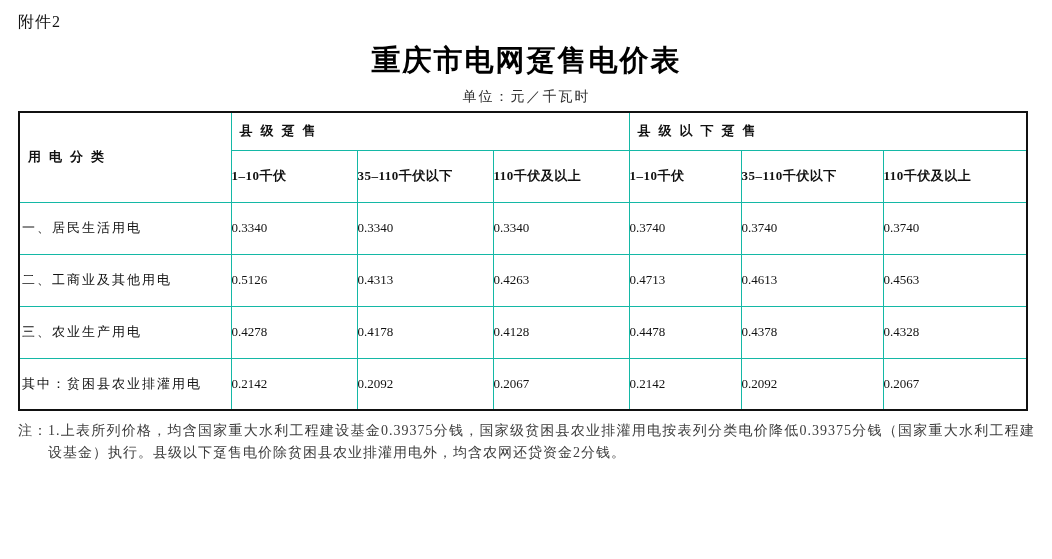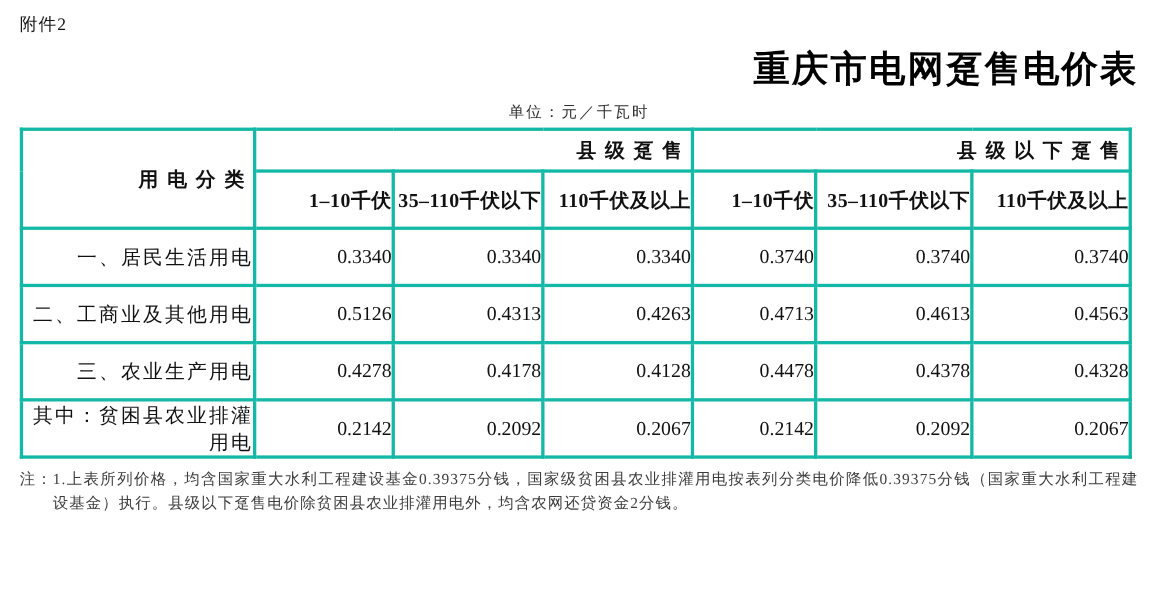--- a/index.html
+++ b/index.html
@@ -16,22 +16,22 @@
     height: 406px;
     padding: 12px 17px 0 18px;
     position: relative;
   }
   .attachment {
     font-size: 16px;
     letter-spacing: 1px;
     color: #141414;
   }
   .title {
-    text-align: right;
-    font-size: 33px;
+    text-align: center;
+    font-size: 29px;
     font-weight: bold;
     letter-spacing: 2px;
     margin-top: 8px;
     color: #000000;
   }
   .unit {
     text-align: center;
     font-size: 14px;
     letter-spacing: 2px;
     color: #2e2e2e;
@@ -39,24 +39,24 @@
     margin-bottom: 5px;
   }
   table.price-table {
     width: 1008px;
     border-collapse: collapse;
     table-layout: fixed;
     border: 2px solid #111111;
   }
   table.price-table th,
   table.price-table td {
-    border: 3px solid #14b8a6;
-    text-align: right;
+    border: 1px solid #14b8a6;
+    text-align: left;
     vertical-align: middle;
-    font-size: 18px;
+    font-size: 13px;
     color: #111111;
     overflow: hidden;
   }
   tr.group-row { height: 38px; }
   tr.subhead-row { height: 52px; }
   tr.data-row { height: 52px; }
   th.cat-header {
     font-weight: bold;
     letter-spacing: 8px;
     text-indent: 8px;
@@ -73,21 +73,20 @@
   }
   td.row-label {
     text-align: left;
     padding-left: 2px;
     letter-spacing: 2px;
     color: #2a2a2a;
   }
   td.price-cell {
     font-size: 15px;
     color: #1c1c1c;
-    padding-left: 32px;
   }
   .notes {
     display: flex;
     margin-top: 9px;
     font-size: 14px;
     color: #3c3c3c;
   }
   .notes-label {
     flex: 0 0 30px;
     line-height: 1.6;

